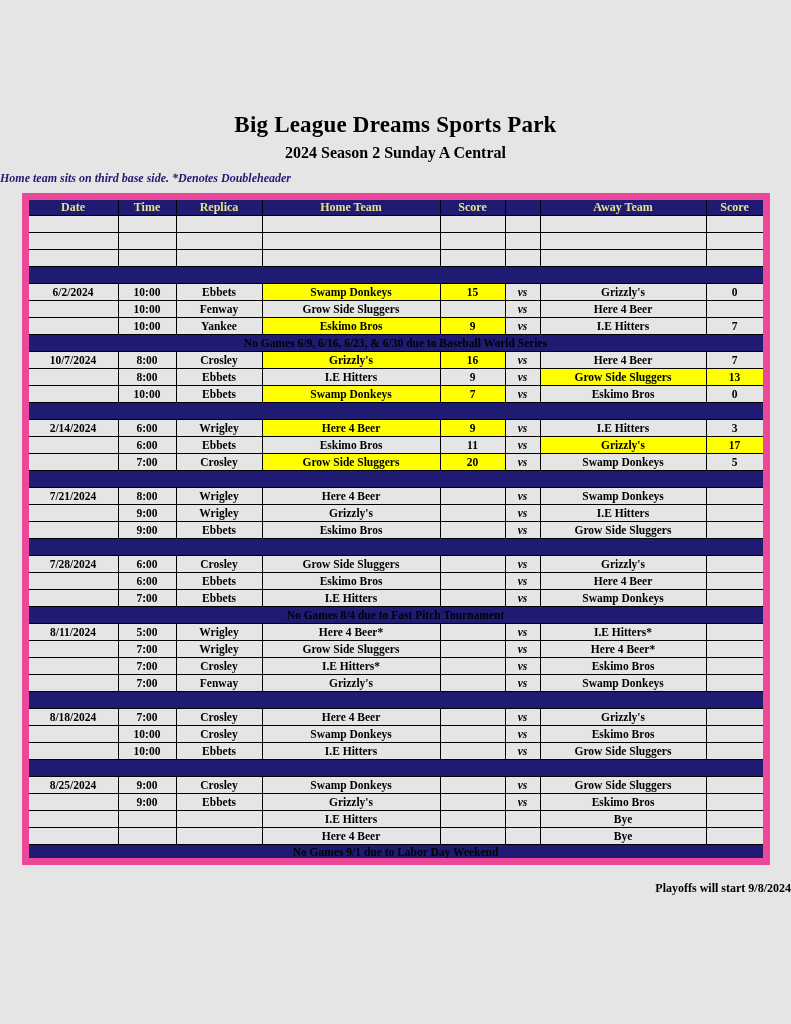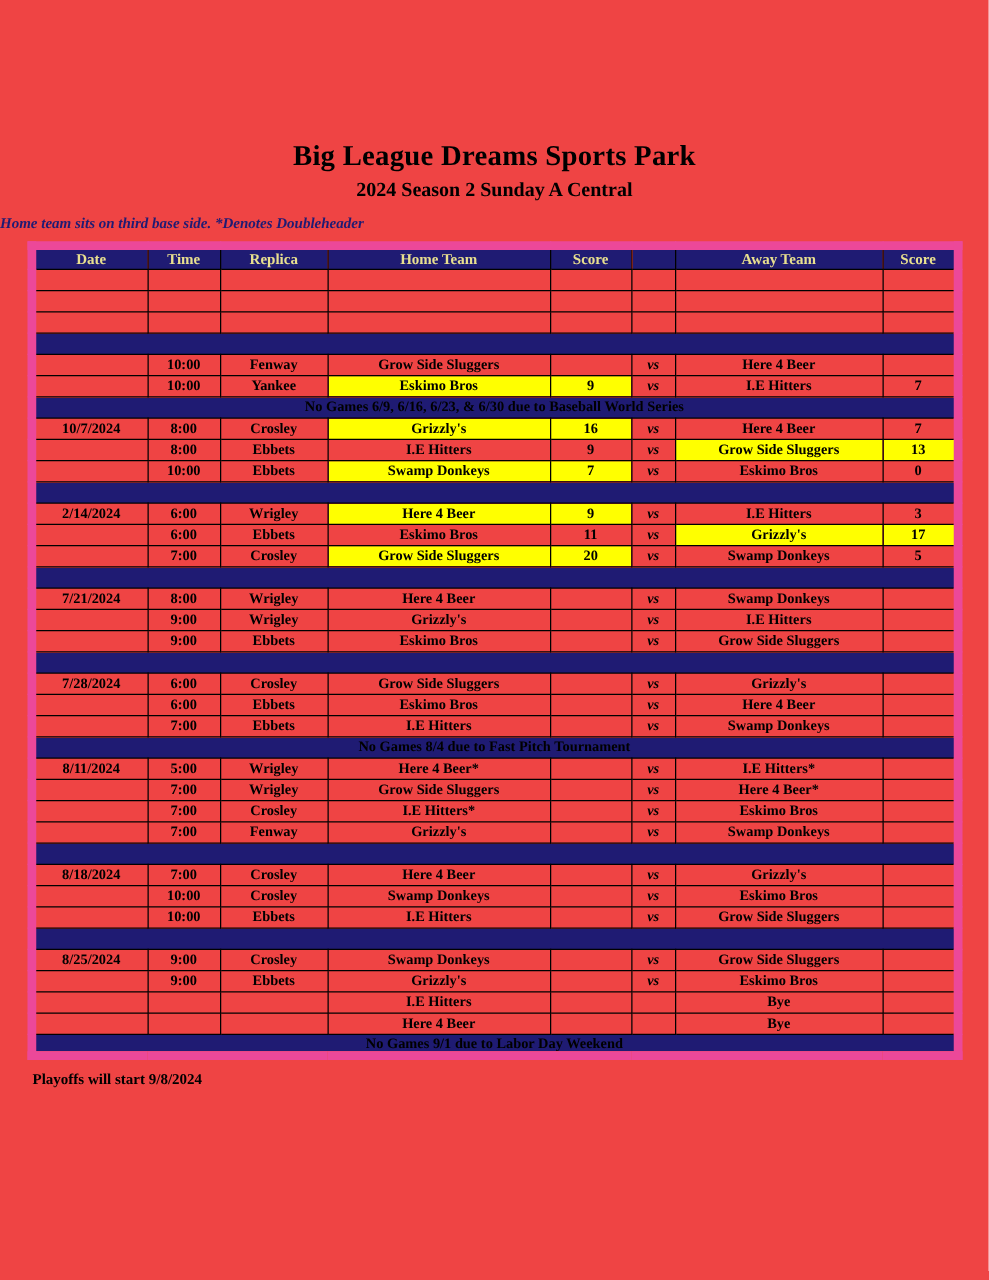--- a/index.html
+++ b/index.html
@@ -7,21 +7,21 @@
     --highlight: #FFFF00;
     --header_text: #E9E08F;
     --message_text: #FFFF00;
     --note_text: #1F1B73;
   }
   * { box-sizing: border-box; }
   html, body { margin: 0; padding: 0; background: #ffffff; }
   .page {
     width: 791px;
     height: 1024px;
-    background: #ef4444;
+    background: #e5e5e5;
     position: relative;
     overflow: hidden;
     font-family: "Liberation Serif", serif;
   }
   .titles { text-align: center; padding-top: 112px; }
   .title {
     font-size: 23px;
     font-weight: bold;
     margin: 0;
     color: #000;
@@ -71,21 +71,22 @@
     background: var(--navy);
     color: var(--message_text);
     font-size: 12.5px;
   }
   td.hl { background: var(--highlight); }
   td.vs { font-style: italic; font-size: 10px; }
   .footer {
     font-size: 12px;
     font-weight: bold;
     color: #000;
-    margin: 8px 0 0 26px;
+    margin: 16px 0 0 26px;
+    text-align: right;
   }
 </style>
 </head>
 <body>
 
 <div class="page">
   <div class="titles">
     <h1 class="title">Big League Dreams Sports Park</h1>
     <h2 class="subtitle">2024 Season 2 Sunday A Central</h2>
     <div class="note">Home team sits on third base side.  *Denotes Doubleheader</div>
@@ -142,20 +143,30 @@
           <td></td>
           <td></td>
           <td class="vs"></td>
           <td></td>
           <td></td>
         </tr>
         <tr>
           <td colspan="8" class="sep"></td>
         </tr>
         <tr>
+          <td>6/2/2024</td>
+          <td>10:00</td>
+          <td>Ebbets</td>
+          <td class="hl">Swamp Donkeys</td>
+          <td class="hl">15</td>
+          <td class="vs">vs</td>
+          <td>Grizzly's</td>
+          <td>0</td>
+        </tr>
+        <tr>
           <td></td>
           <td>10:00</td>
           <td>Fenway</td>
           <td>Grow Side Sluggers</td>
           <td></td>
           <td class="vs">vs</td>
           <td>Here 4 Beer</td>
           <td></td>
         </tr>
         <tr>

